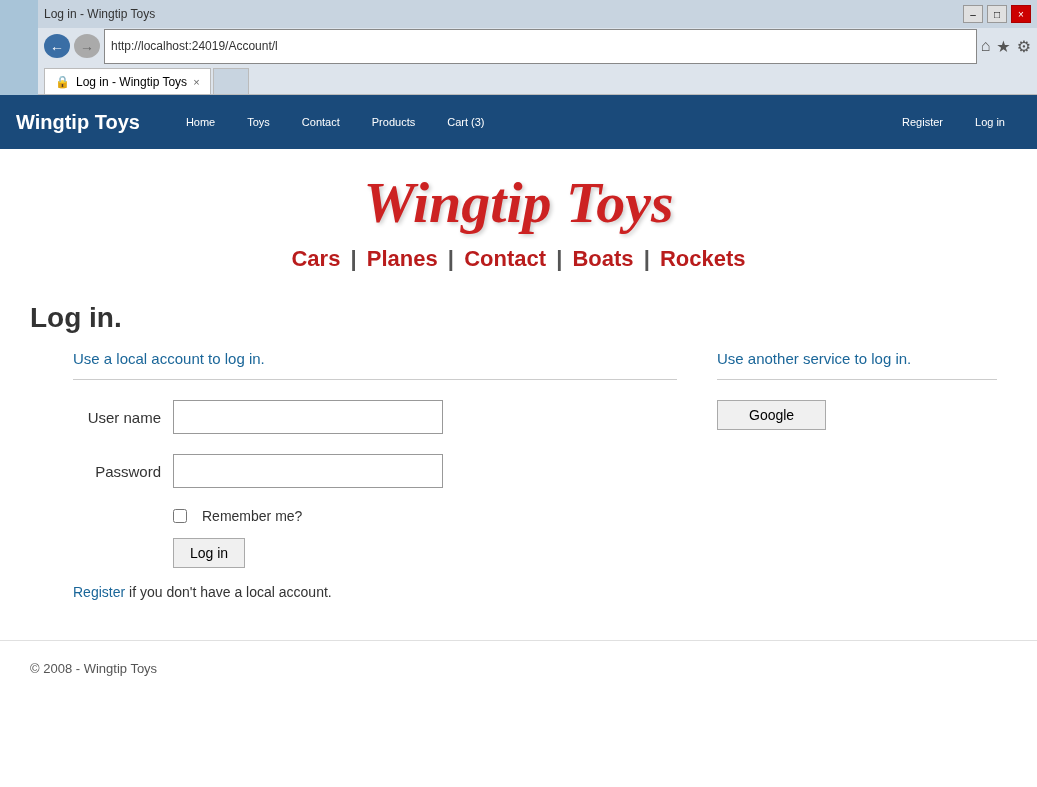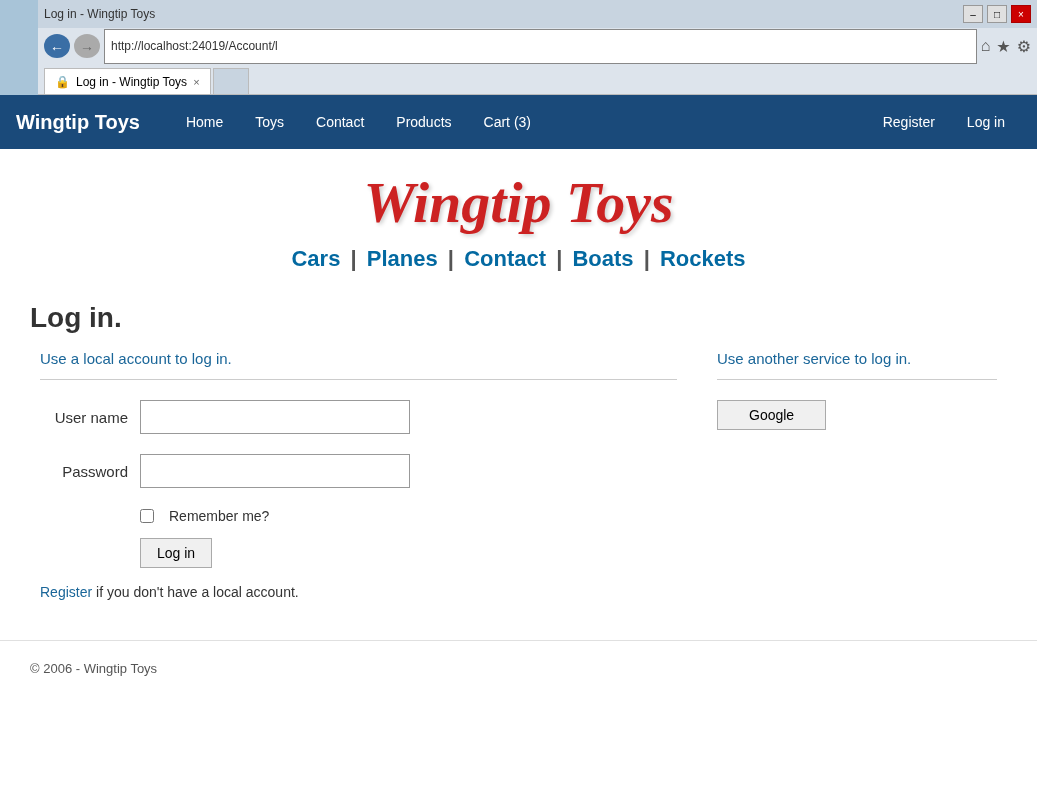--- a/index.html
+++ b/index.html
@@ -26,32 +26,32 @@
     .tab-inactive { background: #c8d4e0; }
     .tab-close { font-size: 11px; color: #666; cursor: pointer; }
 
     
     .page-wrapper { background: white; margin: 0; height: calc(787px - 94px); overflow-y: auto; }
 
     
     .site-nav { background: #1a4a7a; display: flex; align-items: center; padding: 0 16px; height: 54px; }
     .site-brand { color: white; font-size: 20px; font-weight: bold; margin-right: 30px; }
     .nav-links { display: flex; align-items: center; gap: 0; flex: 1; }
-    .nav-link { color: white; text-decoration: none; padding: 0 16px; font-size: 14px; height: 54px; display: flex; align-items: center; }
+    .nav-link { color: white; text-decoration: none; padding: 0 16px; font-size: 11px; height: 54px; display: flex; align-items: center; }
     .nav-right { display: flex; align-items: center; gap: 0; margin-left: auto; }
 
     
     .main-content { padding: 20px 30px; background: white; }
     .site-title { text-align: center; font-size: 58px; font-family: 'Comic Sans MS', cursive, fantasy; color: #cc2222; text-shadow: 2px 2px 4px rgba(0,0,0,0.2); margin-bottom: 10px; font-weight: bold; font-style: italic; }
     .category-links { text-align: center; margin-bottom: 30px; font-size: 22px; font-weight: bold; }
-    .cat-link { color: #0369a1; text-decoration: none; font-size: 22px; font-weight: bold; }
+    .cat-link { color: #b91c1c; text-decoration: none; font-size: 22px; font-weight: bold; }
     .cat-separator { color: #555; margin: 0 4px; font-size: 22px; }
 
     .page-section { display: flex; gap: 40px; padding: 0 10px; }
-    .local-section { flex: 1; }
+    .local-section { flex: 1; margin-left: 33px; }
     .external-section { width: 280px; }
 
     .log-in-heading { font-size: 28px; color: #333; margin-bottom: 16px; }
     .section-subtitle { color: #1a6699; font-size: 15px; margin-bottom: 12px; }
     .divider { border: none; border-top: 1px solid #ccc; margin-bottom: 20px; }
 
     .form-row { display: flex; align-items: center; margin-bottom: 20px; }
     .form-label { width: 100px; font-size: 15px; color: #333; text-align: right; padding-right: 12px; }
     .form-input { width: 270px; height: 34px; border: 1px solid #999; padding: 4px 8px; font-size: 14px; }
 
@@ -184,15 +184,15 @@
 
       <div class="external-section">
         <p class="section-subtitle">Use another service to log in.</p>
         <hr class="ext-divider">
         <button class="google-btn">Google</button>
       </div>
     </div>
   </div>
 
   <div class="footer">
-    <span>© 2006 - Wingtip Toys</span>
+    <span>© 2008 - Wingtip Toys</span>
   </div>
 </div>
 
 </body></html>

